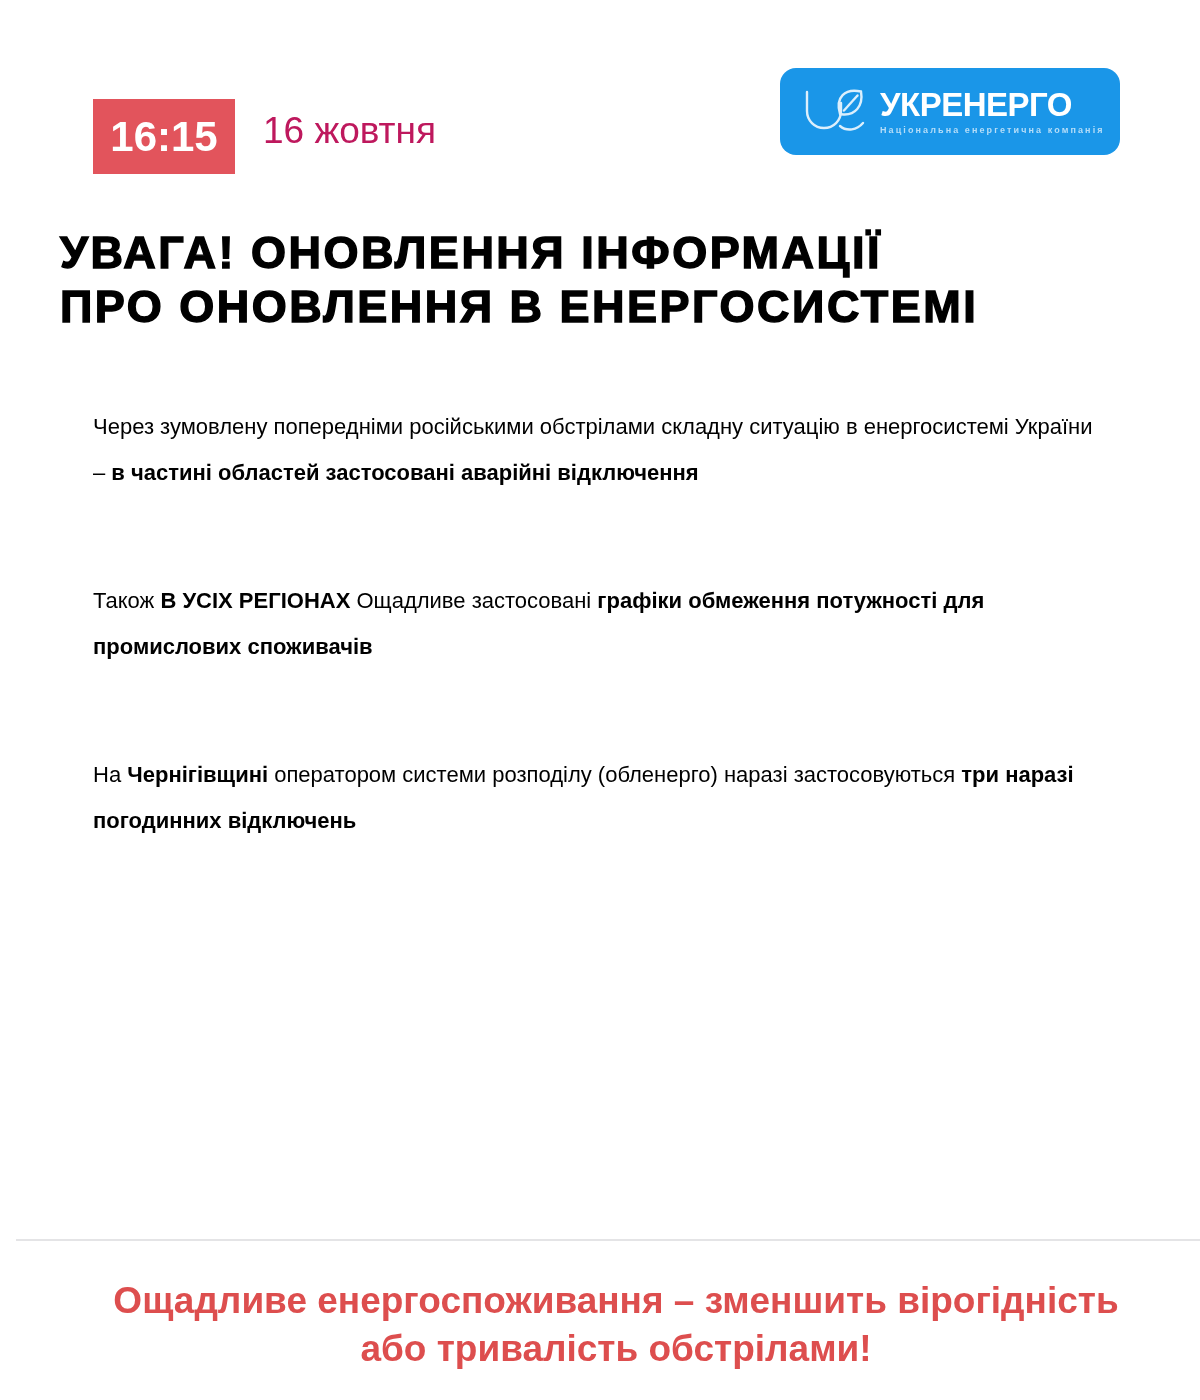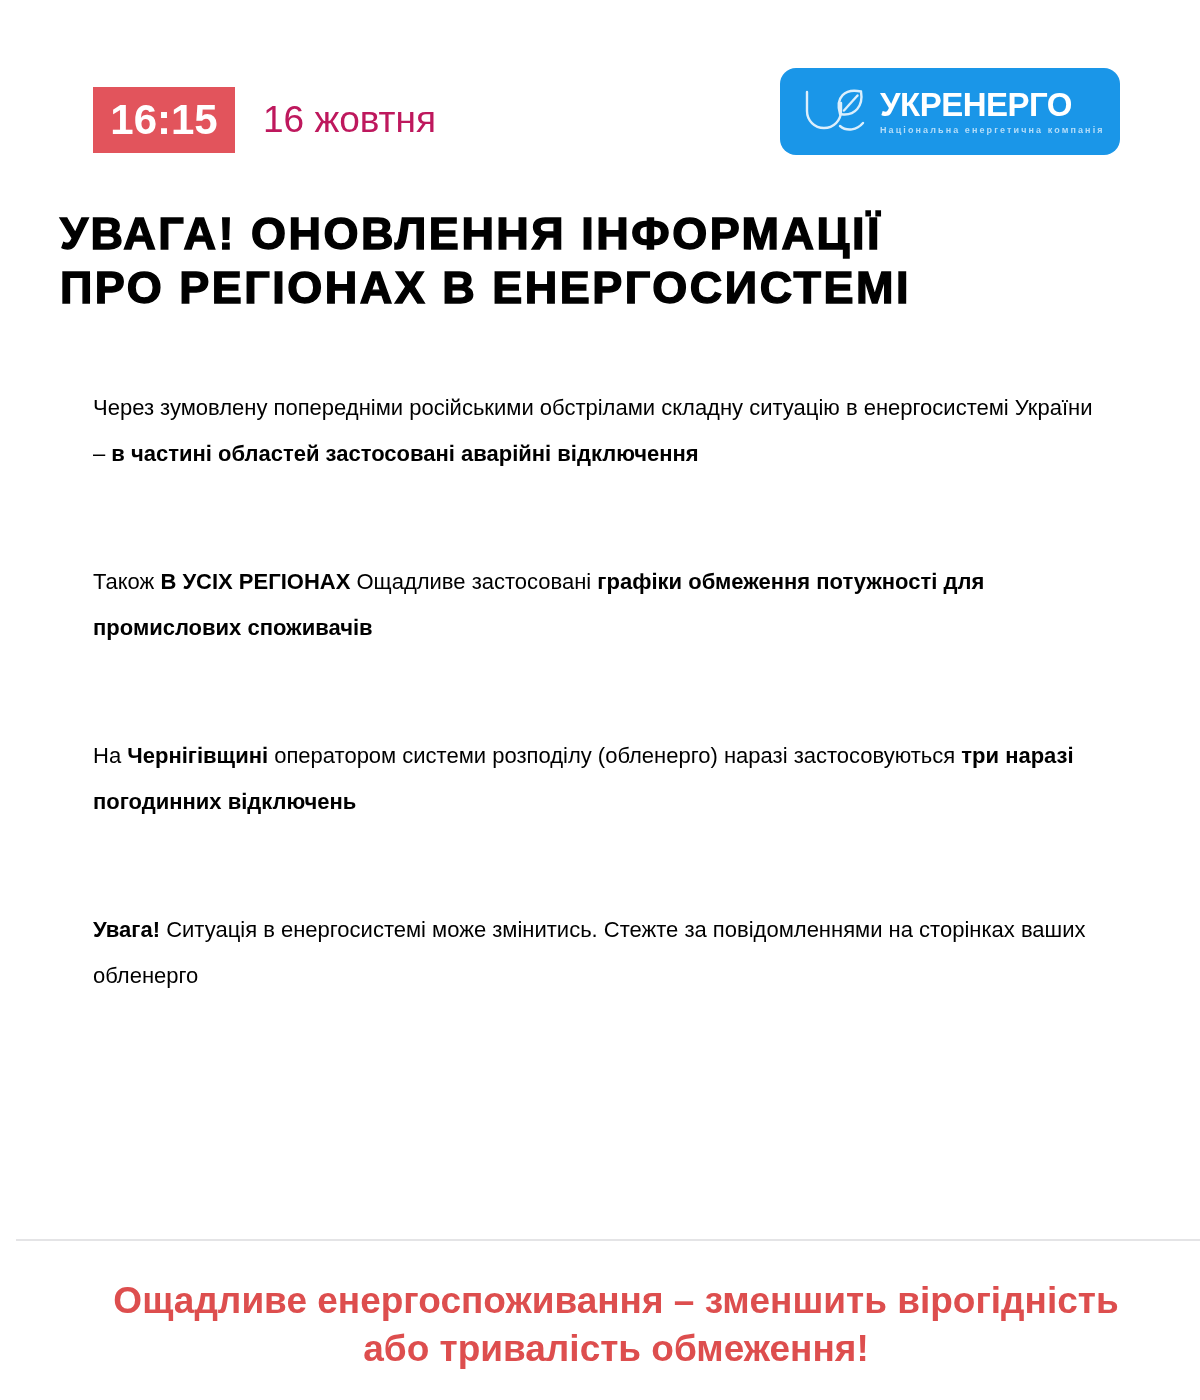--- a/index.html
+++ b/index.html
@@ -22,22 +22,22 @@
     color: var(--body-text);
   }
   .header {
     display: flex; align-items: flex-start;
     padding: 68px 80px 0 93px;
   }
   .time-group { display: flex; align-items: center; margin-top: 19px; }
   .time-badge {
     background: var(--time-badge-bg); color: var(--time-badge-text);
     font-weight: bold; font-size: 42px;
-    width: 142px; height: 66px;
-    display: flex; align-items: center; justify-content: center;
+    width: 142px; height: 75px;
+    display: flex; align-items: center; justify-content: center; margin-top: 12px;
   }
   .date { font-size: 37px; margin-left: 28px; color: #be185d; }
   .header-spacer { flex: 1; }
   .logo {
     width: 340px; height: 87px; border-radius: 16px;
     background: var(--logo-bg);
     display: flex; align-items: center;
     padding: 0 16px 0 18px;
   }
   .logo-icon { flex: 0 0 auto; }
@@ -93,29 +93,28 @@
     </span>
     <span class="logo-textblock">
       <span class="logo-name">УКРЕНЕРГО</span>
       <span class="logo-tagline">Національна енергетична компанія</span>
     </span>
   </div>
 </div>
 
 <h1 class="title">
   <span>УВАГА! ОНОВЛЕННЯ ІНФОРМАЦІЇ</span><br>
-  <span>ПРО РЕГІОНАХ В ЕНЕРГОСИСТЕМІ</span>
+  <span>ПРО ОНОВЛЕННЯ В ЕНЕРГОСИСТЕМІ</span>
 </h1>
 
 <div class="content">
   <p><span>Через зумовлену попередніми російськими обстрілами складну ситуацію в енергосистемі України – </span><b>в частині областей застосовані аварійні відключення</b></p>
   <p><span>Також </span><b>В УСІХ РЕГІОНАХ</b><span> Ощадливе застосовані </span><b>графіки обмеження потужності для промислових споживачів</b></p>
   <p><span>На </span><b>Чернігівщині</b><span> оператором системи розподілу (обленерго) наразі застосовуються </span><b>три наразі погодинних відключень</b></p>
-  <p><b>Увага!</b><span> Ситуація в енергосистемі може змінитись. Стежте за повідомленнями на сторінках ваших обленерго</span></p>
 </div>
 
 <div class="footer">
   <div class="divider"></div>
   <p class="footer-text">
     <span>Ощадливе енергоспоживання – зменшить вірогідність</span><br>
-    <span>або тривалість обмеження!</span>
+    <span>або тривалість обстрілами!</span>
   </p>
 </div>
 
 </body></html>

